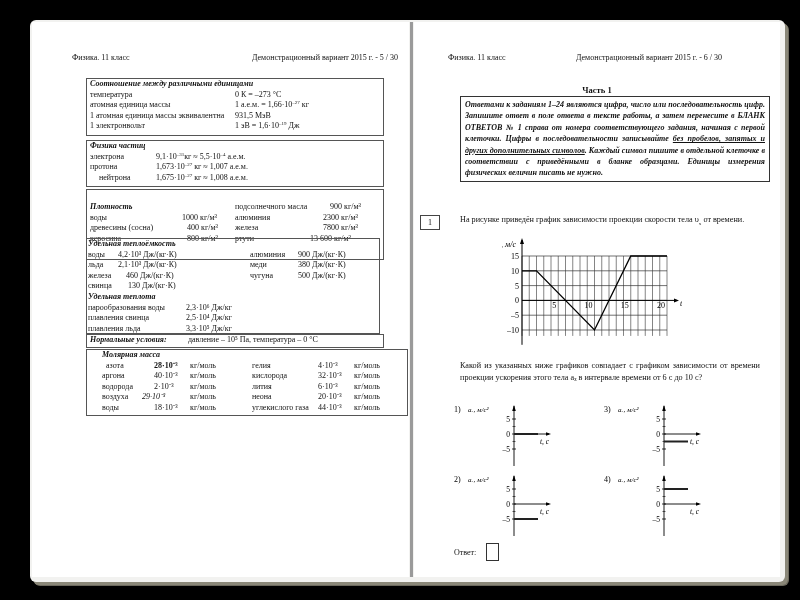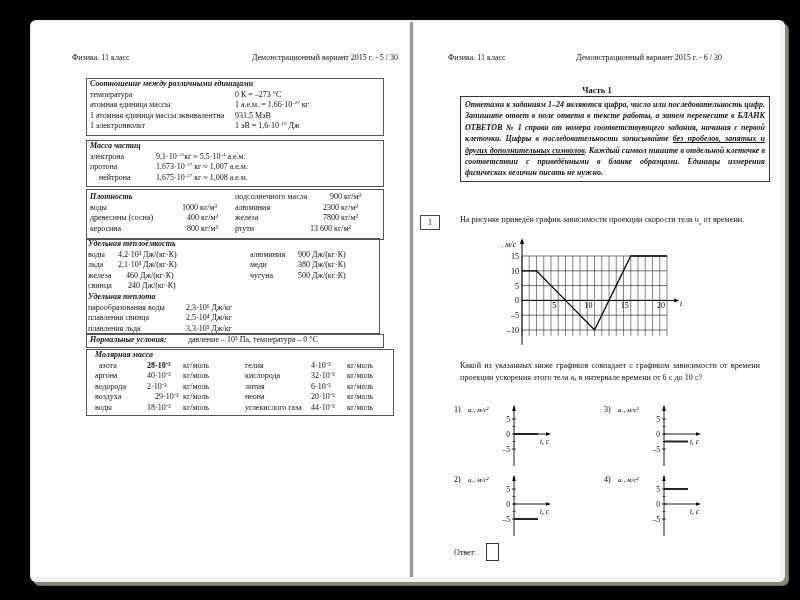--- a/index.html
+++ b/index.html
@@ -71,36 +71,36 @@
           <span style="left:0">1 атомная единица массы эквивалентна</span>
           <span style="left:145px">931,5 МэВ</span>
         </div>
       <div class="row">
           <span style="left:0">1 электронвольт</span>
           <span style="left:145px"><span style="position:static">1 эВ = 1,6·10</span><sup>–19</sup><span style="position:static"> Дж</span></span>
         </div>
     </div>
 
     <div class="box" style="left:54px;top:118px;width:290px;height:45px;padding:0 3px">
-      <div class="ttl">Масса частиц</div>
+      <div class="ttl">Физика частиц</div>
       <div class="row">
           <span style="left:0">электрона</span>
           <span style="left:66px"><span style="position:static">9,1·10</span><sup>–31</sup><span style="position:static">кг ≈ 5,5·10</span><sup>–4</sup><span style="position:static"> а.е.м.</span></span>
         </div>
       <div class="row">
           <span style="left:0">протона</span>
           <span style="left:66px"><span style="position:static">1,673·10</span><sup>–27</sup><span style="position:static"> кг ≈ 1,007 а.е.м.</span></span>
         </div>
       <div class="row">
           <span style="left:9px">нейтрона</span>
           <span style="left:66px"><span style="position:static">1,675·10</span><sup>–27</sup><span style="position:static"> кг ≈ 1,008 а.е.м.</span></span>
         </div>
     </div>
 
-    <div class="box" style="left:54px;top:167px;width:290px;height:45px;padding:2px 3px">
+    <div class="box" style="left:54px;top:167px;width:290px;height:45px;padding:12px 3px">
       <div class="row">
           <span style="left:0" class="ttl">Плотность</span>
           <span style="left:145px">подсолнечного масла</span>
           <span style="left:240px">900 кг/м³</span>
         </div>
       <div class="row">
           <span style="left:0">воды</span>
           <span style="left:92px">1000 кг/м³</span>
           <span style="left:145px">алюминия</span>
           <span style="left:233px">2300 кг/м³</span>
@@ -134,21 +134,21 @@
           <span style="left:210px">380 Дж/(кг·К)</span>
         </div>
       <div class="row">
           <span style="left:0">железа</span>
           <span style="left:38px">460  Дж/(кг·К)</span>
           <span style="left:162px">чугуна</span>
           <span style="left:210px">500 Дж/(кг·К)</span>
         </div>
       <div class="row">
           <span style="left:0">свинца</span>
-          <span style="left:40px">240  Дж/(кг·К)</span>
+          <span style="left:40px">130  Дж/(кг·К)</span>
         </div>
       <div class="ttl">Удельная теплота</div>
       <div class="row">
           <span style="left:0">парообразования воды</span>
           <span style="left:98px">2,3·10⁶ Дж/кг</span>
         </div>
       <div class="row">
           <span style="left:0">плавления свинца</span>
           <span style="left:98px">2,5·10⁴ Дж/кг</span>
         </div>
@@ -158,21 +158,21 @@
         </div>
     </div>
 
     <div class="box" style="left:54px;top:312px;width:290px;height:12px;padding:0 3px">
       <div class="row">
           <span style="left:0" class="ttl">Нормальные условия:</span>
           <span style="left:98px">давление – 10⁵ Па,  температура – 0 °С</span>
         </div>
     </div>
 
-    <div class="box" style="left:54px;top:327px;width:290px;height:65px;padding:0 8px">
+    <div class="box" style="left:54px;top:327px;width:290px;height:65px;padding:0 15px">
       <div class="ttl">Молярная масса</div>
       <div id="molar-rows">
           <div class="row">
             <span style="left: 4px;">азота</span>
             <span style="left: 52px; font-weight: bold;">28·10⁻³</span>
             <span style="left: 88px;">кг/моль</span>
             <span style="left: 150px;">гелия</span>
             <span style="left: 216px;">4·10⁻³</span>
             <span style="left: 252px;">кг/моль</span>
           </div>
@@ -187,21 +187,21 @@
           <div class="row">
             <span style="left: 0px;">водорода</span>
             <span style="left: 52px;">2·10⁻³</span>
             <span style="left: 88px;">кг/моль</span>
             <span style="left: 150px;">лития</span>
             <span style="left: 216px;">6·10⁻³</span>
             <span style="left: 252px;">кг/моль</span>
           </div>
           <div class="row">
             <span style="left: 0px;">воздуха</span>
-            <span style="left: 60px;">29·10⁻³</span>
+            <span style="left: 40px; font-style: italic;">29·10⁻³</span>
             <span style="left: 88px;">кг/моль</span>
             <span style="left: 150px;">неона</span>
             <span style="left: 216px;">20·10⁻³</span>
             <span style="left: 252px;">кг/моль</span>
           </div>
           <div class="row">
             <span style="left: 0px;">воды</span>
             <span style="left: 52px;">18·10⁻³</span>
             <span style="left: 88px;">кг/моль</span>
             <span style="left: 150px;">углекислого газа</span>

